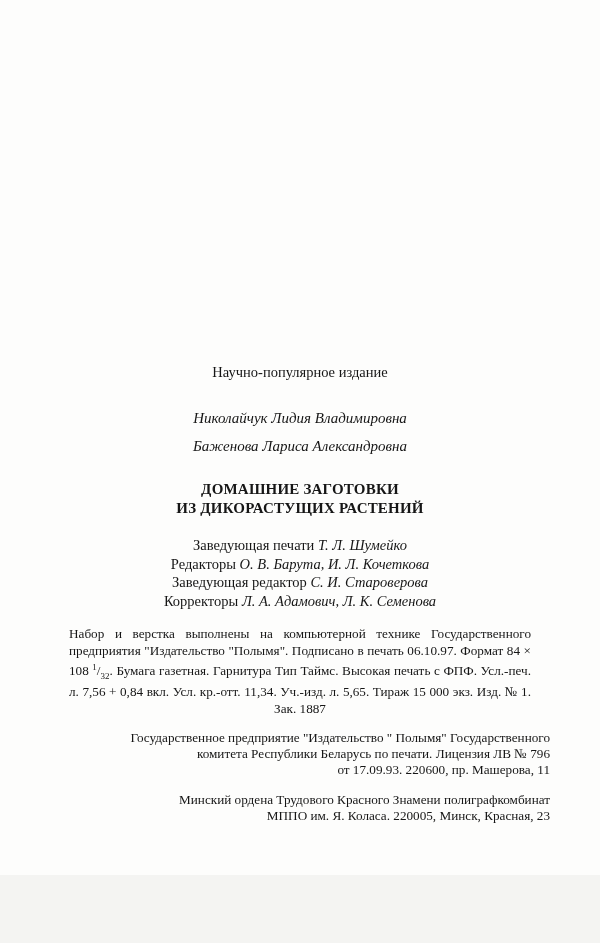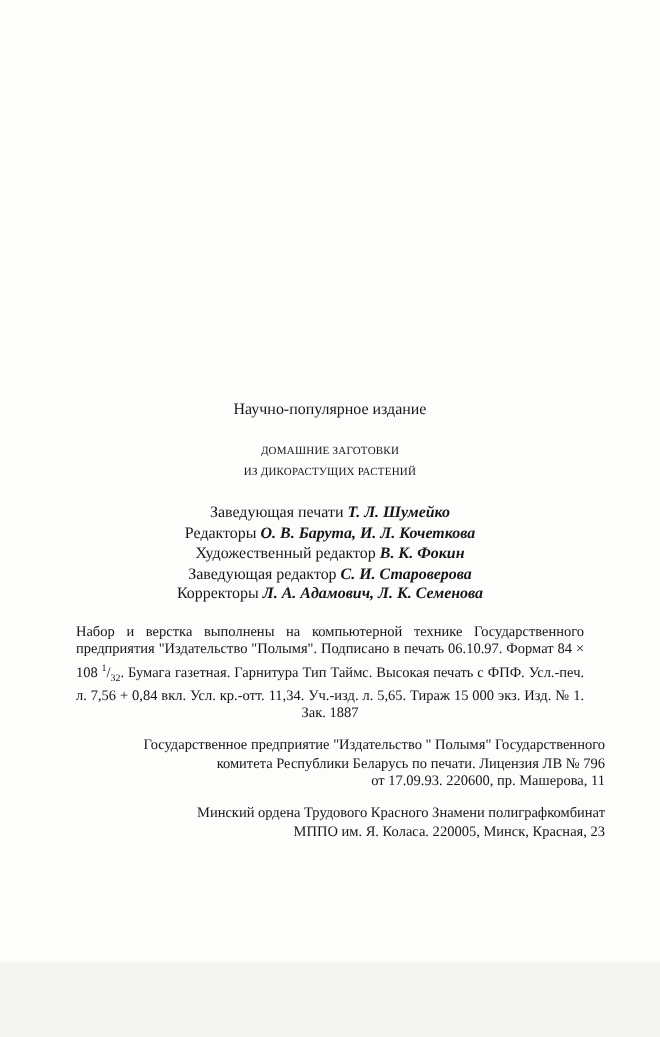--- a/index.html
+++ b/index.html
@@ -27,33 +27,32 @@
     line-height: 18px;
   }
   .authors {
     margin-top: 23px;
     font-style: italic;
     font-size: 15px;
     line-height: 28px;
   }
   .book-title {
     margin-top: 20px;
-    font-weight: normal;
-    font-size: 10px;
+    font-weight: bold;
+    font-size: 15px;
     line-height: 19px;
     letter-spacing: 0.2px;
   }
   .staff {
     margin-top: 18px;
     font-size: 14.5px;
     line-height: 18.6px;
   }
   .staff .names {
     font-style: italic;
-    font-weight: bold;
   }
   .imprint-justify {
     margin: 16px auto 0;
     width: 462px;
     font-size: 13.2px;
     line-height: 16.3px;
     text-align: justify;
     text-align-last: center;
   }
   .imprint-center {
@@ -67,30 +66,33 @@
   sub { font-size: 9px; vertical-align: sub; }
 </style>
 </head>
 <body>
 
 <div class="page">
   <div class="content">
 
     <p class="edition">Научно-популярное издание</p>
 
+    <div class="authors">
+      <p>Николайчук Лидия Владимировна</p>
+      <p>Баженова Лариса Александровна</p>
+    </div>
 
     <h1 class="book-title">
       <span>ДОМАШНИЕ ЗАГОТОВКИ</span><br>
       <span>ИЗ ДИКОРАСТУЩИХ РАСТЕНИЙ</span>
     </h1>
 
     <div class="staff">
       <p><span class="role">Заведующая печати </span><span class="names">Т. Л. Шумейко</span></p>
       <p><span class="role">Редакторы </span><span class="names">О. В. Барута, И. Л. Кочеткова</span></p>
-      <p><span class="role">Художественный редактор </span><span class="names">В. К. Фокин</span></p>
       <p><span class="role">Заведующая редактор </span><span class="names">С. И. Староверова</span></p>
       <p><span class="role">Корректоры </span><span class="names">Л. А. Адамович, Л. К. Семенова</span></p>
     </div>
 
     <p class="imprint-justify"><span>Набор и верстка выполнены на компьютерной технике Государственного предприятия "Издательство "Полымя". Подписано в печать 06.10.97. Формат 84 × 108 </span><sup>1</sup><span>/</span><sub>32</sub><span>. Бумага газетная. Гарнитура Тип Таймс. Высокая печать с ФПФ. Усл.-печ. л. 7,56 + 0,84 вкл. Усл. кр.-отт. 11,34. Уч.-изд. л. 5,65. Тираж 15 000 экз. Изд. № 1. Зак. 1887</span></p>
 
     <div class="imprint-center">
       <p>Государственное предприятие "Издательство " Полымя" Государственного</p>
       <p>комитета Республики Беларусь по печати. Лицензия ЛВ № 796</p>
       <p>от 17.09.93. 220600, пр. Машерова, 11</p>

